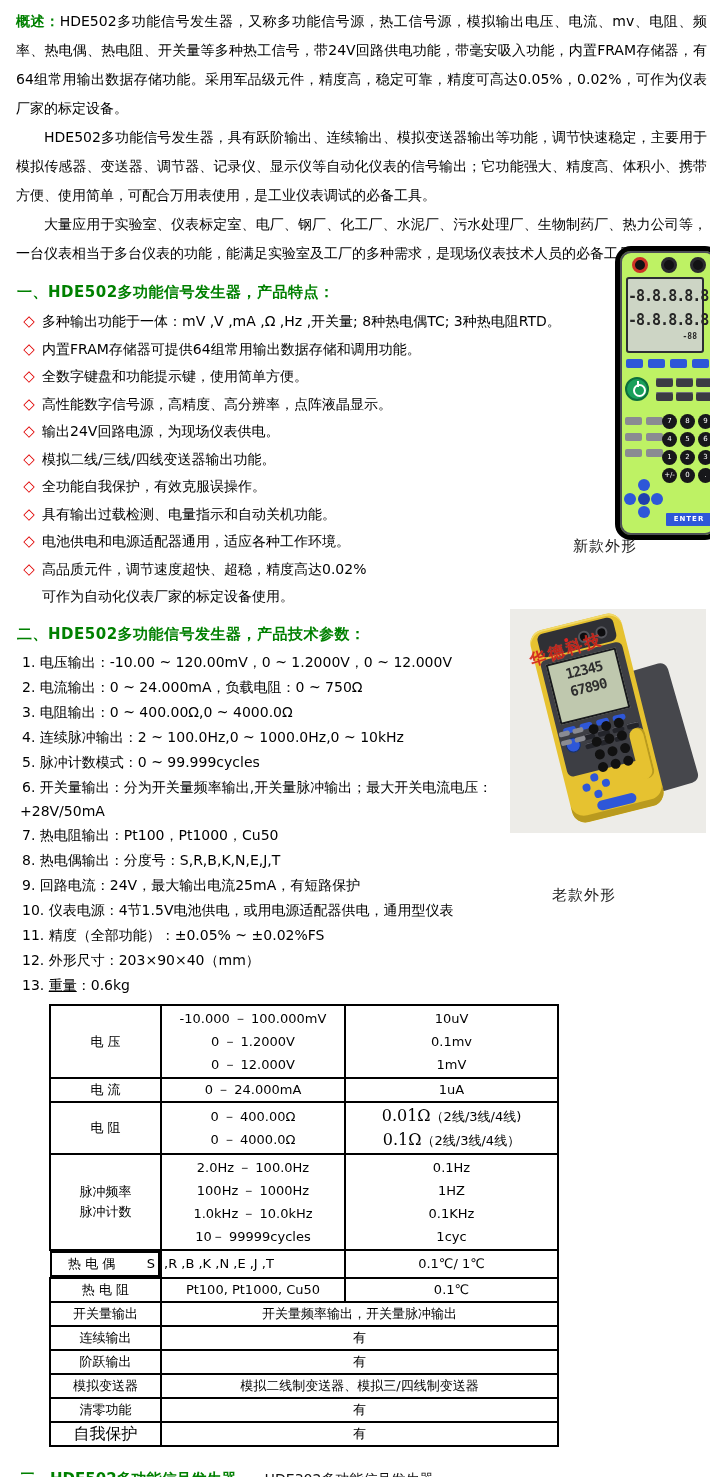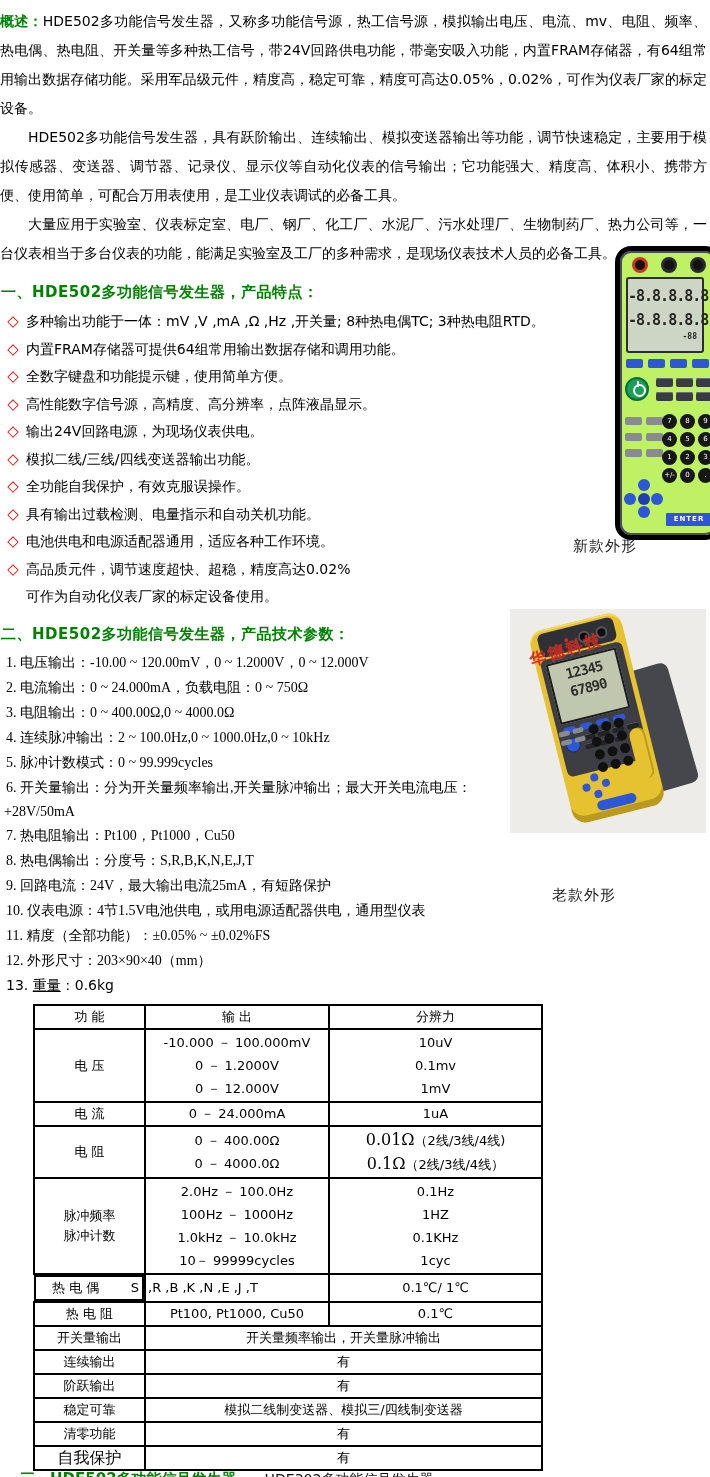--- a/index.html
+++ b/index.html
@@ -1,32 +1,32 @@
 <!DOCTYPE html>
 <html><head>
 <meta charset="utf-8">
 <style>
   html,body{margin:0;padding:0;}
   body{width:710px;height:1477px;overflow:hidden;position:relative;background:#fff;
        font-family:"DejaVu Sans",sans-serif;color:#000;}
-  .page{position:relative;width:710px;height:1477px;padding:7px 3px 0 0;box-sizing:border-box;}
+  .page{position:relative;width:710px;height:1477px;padding:7px 3px 0 16px;box-sizing:border-box;}
   
   .overview p{margin:0;font-size:14px;line-height:29px;text-align:justify;}
   .ind{text-indent:2em;}
   .glabel{color:#008000;font-weight:bold;}
   
   .sec-title{font-size:15px;font-weight:bold;color:#008000;margin:15px 0 6px 1px;letter-spacing:.5px;}
   
   .features{width:600px;}
   .feat{line-height:27.5px;white-space:nowrap;overflow:hidden;font-size:14px;}
   .diamond{color:#e00000;display:inline-block;width:26px;text-align:center;font-size:15px;font-weight:bold;}
   .fwrap{margin-left:26px;line-height:27px;font-size:14px;}
   .fwrap:empty{display:none;}
   
-  .specs{width:505px;margin-top:2px;font-family:Liberation Serif, serif;}
+  .specs{width:505px;margin-top:2px;}
   .spec{line-height:25px;white-space:nowrap;overflow:hidden;font-size:14px;margin-left:6px;}
   .swrap{line-height:23px;font-size:14px;margin-left:4px;}
   .swrap:empty{display:none;}
   .u{text-decoration:underline;}
   
   table.spec-table{border-collapse:collapse;table-layout:fixed;width:508px;margin:6px 0 0 33px;}
   table.spec-table td{border:2px solid #000;text-align:center;font-size:13px;padding:1px 2px;line-height:20px;vertical-align:middle;overflow:visible;}
   col.c1{width:111px;} col.c2{width:184px;} col.c3{width:213px;}
   .cl{line-height:23px;}
   .rl .big{font-family:"DejaVu Serif",serif;font-size:16px;}
@@ -227,25 +227,20 @@
   <div class="spec" style="width:505px;"><span>13. </span><span class="u">重量</span><span>：0.6kg</span></div>
 
   <table class="spec-table">
     <colgroup>
         <col class="c1">
         <col class="c2">
         <col class="c3">
       </colgroup>
     <tbody>
       <tr>
-        <td>功 能</td>
-        <td>输 出</td>
-        <td>分辨力</td>
-      </tr>
-      <tr>
         <td>电 压</td>
         <td>
             <div class="cl">-10.000 － 100.000mV</div>
             <div class="cl">0 － 1.2000V</div>
             <div class="cl">0 － 12.000V</div>
           </td>
         <td>
             <div class="cl">10uV</div>
             <div class="cl">0.1mv</div>
             <div class="cl">1mV</div>
@@ -307,21 +302,21 @@
       </tr>
         <tr>
         <td class="sl">连续输出</td>
         <td class="sv" colspan="2">有</td>
       </tr>
         <tr>
         <td class="sl">阶跃输出</td>
         <td class="sv" colspan="2">有</td>
       </tr>
         <tr>
-        <td class="sl">稳定可靠</td>
+        <td class="sl">模拟变送器</td>
         <td class="sv" colspan="2">模拟二线制变送器、模拟三/四线制变送器</td>
       </tr>
         <tr>
         <td class="sl">清零功能</td>
         <td class="sv" colspan="2">有</td>
       </tr>
         <tr>
         <td class="sl">自我保护</td>
         <td class="sv" colspan="2">有</td>
       </tr>

